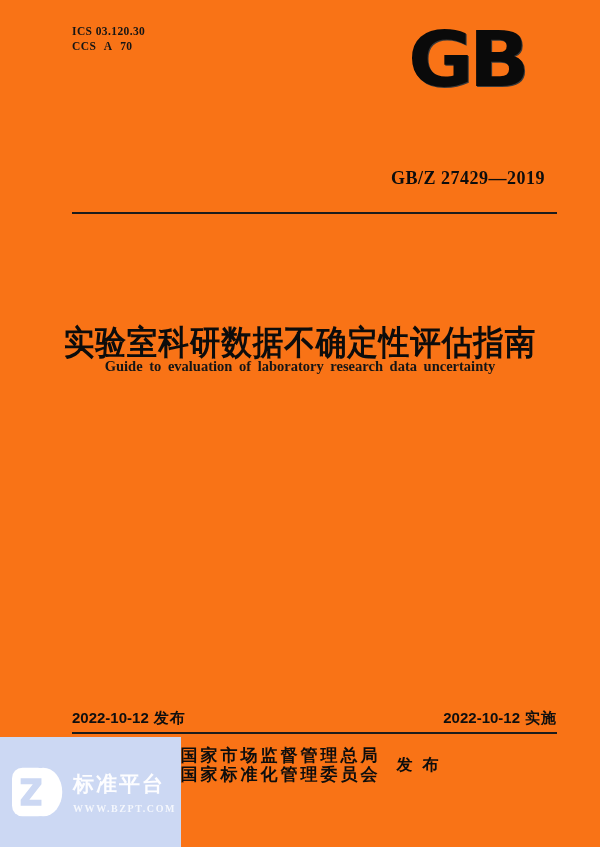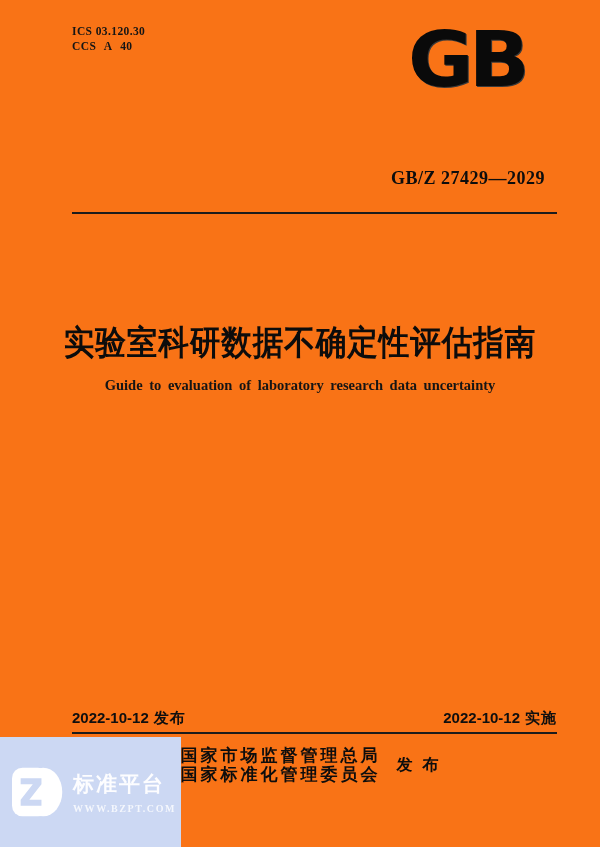--- a/index.html
+++ b/index.html
@@ -49,21 +49,21 @@
   
   .title-zh{
     position:absolute;left:0;top:320px;width:600px;margin:0;
     font-family:"Liberation Sans","DejaVu Sans",sans-serif;
     font-weight:bold;font-size:34px;letter-spacing:1px;
     text-align:center;color:#0c0c0c;
     transform:scaleX(.9);transform-origin:50% 50%;
     white-space:nowrap;
   }
   .title-en{
-    position:absolute;left:0;top:377px;width:600px;
+    position:absolute;left:0;top:358px;width:600px;
     font-family:"Liberation Serif","DejaVu Serif",serif;
     font-weight:bold;font-size:14.5px;word-spacing:3px;
     text-align:center;color:#151515;
   }
   
   .date-row{
     position:absolute;left:72px;top:709px;width:485px;
     display:flex;justify-content:space-between;
     font-family:"Liberation Sans","DejaVu Sans",sans-serif;
     font-weight:bold;font-size:15px;color:#0f0f0f;
@@ -105,27 +105,27 @@
     color:rgba(255,255,255,.78);margin-top:5px;white-space:nowrap;text-align:center;
   }
 </style>
 </head>
 <body>
 
 <div class="page">
 
   <div class="ics-block">
     <div>ICS 03.120.30</div>
-    <div class="ccs">CCS A 40</div>
+    <div class="ccs">CCS A 70</div>
   </div>
 
   <div class="gb-logo">GB</div>
 
 
-  <div class="std-no">GB/Z 27429—2029</div>
+  <div class="std-no">GB/Z 27429—2019</div>
 
   <div class="rule rule-top"></div>
 
   <h1 class="title-zh">实验室科研数据不确定性评估指南</h1>
   <div class="title-en">Guide to evaluation of laboratory research data uncertainty</div>
 
   <div class="date-row">
     <div><span>2022-10-12</span><span class="lbl">发布</span></div>
     <div><span>2022-10-12</span><span class="lbl">实施</span></div>
   </div>

